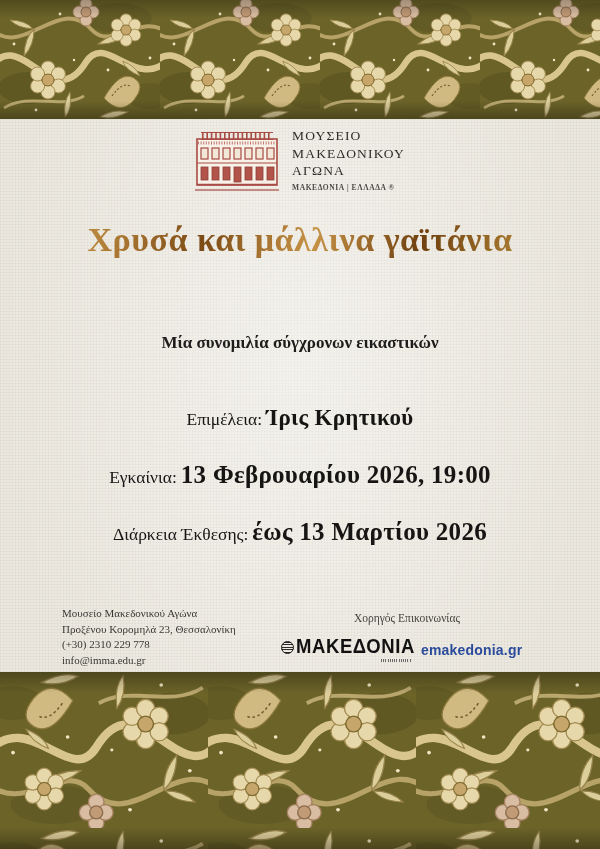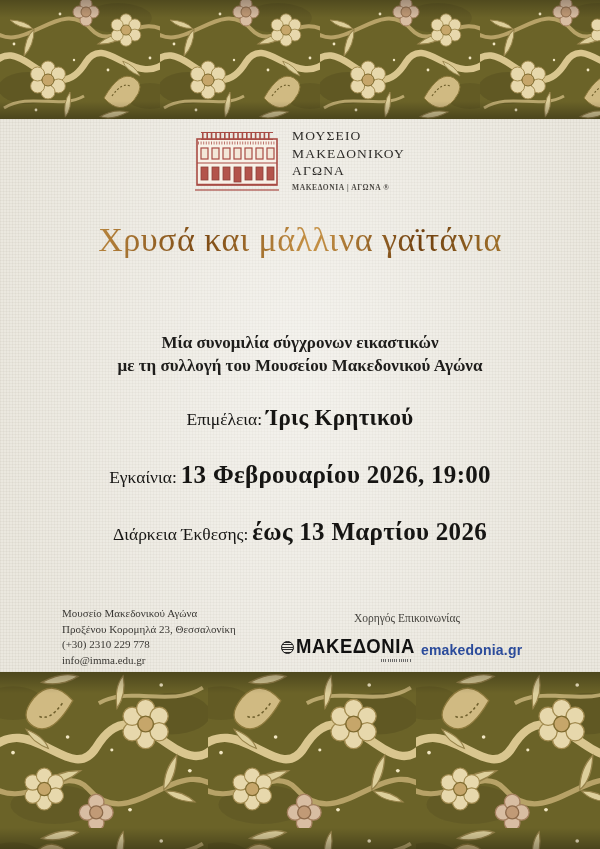--- a/index.html
+++ b/index.html
@@ -17,21 +17,21 @@
   .border-bottom{bottom:0;height:177px;}
 
   
   .logo-row{position:absolute;top:127px;left:0;right:0;display:flex;justify-content:center;align-items:flex-start;gap:13px;}
   .building-svg{display:block;margin-top:2px;}
   .logo-text{display:flex;flex-direction:column;}
   .logo-line{font-size:13.5px;line-height:17.5px;letter-spacing:1.2px;color:#2e2c29;}
   .logo-subline{margin-top:3px;font-size:7.5px;letter-spacing:0.6px;color:#4d4a45;font-weight:bold;}
 
   
-  .title{position:absolute;top:219px;left:0;right:0;margin:0;text-align:center;font-weight:normal;}
+  .title{position:absolute;top:219px;left:0;right:0;margin:0;text-align:center;font-weight:bold;}
   .title .tl{
     display:block;font-size:34px;line-height:42px;letter-spacing:0.5px;
     background:linear-gradient(102deg,#6e3c12 0%,#b9863e 16%,#7c4a14 34%,#c79347 52%,#70400f 70%,#a87a30 86%,#7c4a14 100%);
     -webkit-background-clip:text;background-clip:text;color:transparent;
   }
 
   
   .subtitle{position:absolute;top:320px;left:0;right:0;margin:12px;text-align:center;
     font-weight:bold;font-size:17px;line-height:22.5px;color:#1e1d1b;}
   .subtitle span{display:block;}
@@ -145,31 +145,30 @@
           <rect x="61" y="38" width="7" height="13"></rect>
         <rect x="72" y="38" width="7" height="13"></rect>
       </g>
       <line x1="2" y1="55.5" x2="82" y2="55.5" stroke="#a84b44" stroke-width="1.4"></line>
       <line x1="0" y1="61" x2="84" y2="61" stroke="#a84b44" stroke-width="2" opacity="0.6"></line>
     </svg>
     <div class="logo-text">
       <div class="logo-line">ΜΟΥΣΕΙΟ</div>
       <div class="logo-line">ΜΑΚΕΔΟΝΙΚΟΥ</div>
       <div class="logo-line">ΑΓΩΝΑ</div>
-      <div class="logo-subline">ΜΑΚΕΔΟΝΙΑ | ΑΓΩΝΑ ®</div>
+      <div class="logo-subline">ΜΑΚΕΔΟΝΙΑ | ΕΛΛΑΔΑ ®</div>
     </div>
   </div>
 
   <h1 class="title">
     <span class="tl">Χρυσά και μάλλινα γαϊτάνια</span>
   </h1>
 
   <p class="subtitle">
     <span>Μία συνομιλία σύγχρονων εικαστικών</span>
-    <span>με τη συλλογή του Μουσείου Μακεδονικού Αγώνα</span>
   </p>
 
   <div class="detail-row row-curator">
     <span class="lbl">Επιμέλεια:</span>
     <span class="val">Ίρις Κρητικού</span>
   </div>
   <div class="detail-row row-opening">
     <span class="lbl">Εγκαίνια:</span>
     <span class="val">13 Φεβρουαρίου 2026, 19:00</span>
   </div>

